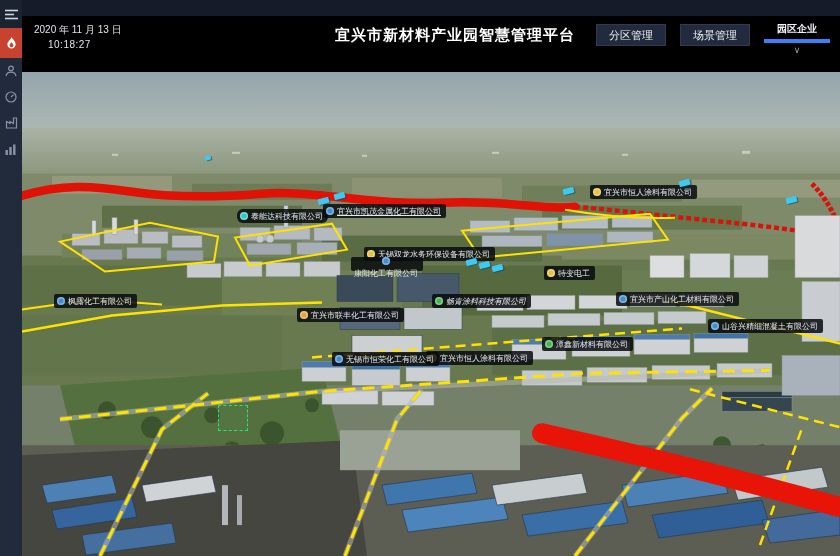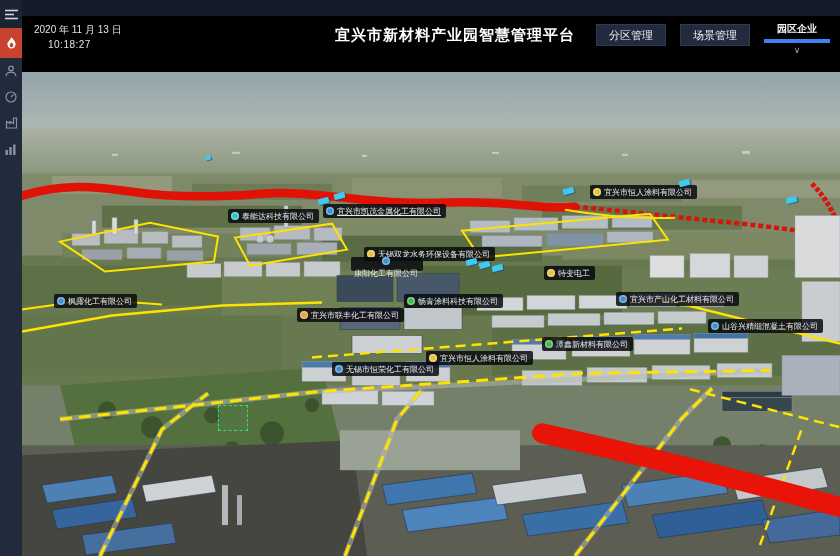--- a/index.html
+++ b/index.html
@@ -327,21 +327,21 @@
         <path stroke-width="3" stroke-dasharray="12 7" d="M553,501 L660,363 L690,333"></path>
         <path stroke-width="2.5" stroke-dasharray="10 6" d="M738,490 L780,373"></path>
         <path stroke-width="2.5" d="M638,243 L818,288"></path>
         <path stroke-width="2.5" stroke-dasharray="10 6" d="M668,334 L818,372"></path>
       </g>
 
       <path d="M520,378 C620,400 720,425 818,452" fill="none" stroke="#e81407" stroke-width="20" stroke-linecap="round"></path>
     </svg>
 
     <div class="labels-layer">
-        <div class="map-label" style="left: 206px; top: 153px;">
+        <div class="map-label" style="left: 215px; top: 153px; border-radius: 6px;">
           <span class="label-icon" style="background: rgb(47, 197, 201);"></span>
           <span>泰能达科技有限公司</span>
         </div>
         <div class="map-label" style="left: 301px; top: 148px; text-decoration: underline;">
           <span class="label-icon" style="background: rgb(63, 143, 210);"></span>
           <span>宜兴市凯茂金属化工有限公司</span>
         </div>
         <div class="map-label" style="left: 568px; top: 129px;">
           <span class="label-icon" style="background: rgb(232, 194, 58);"></span>
           <span>宜兴市恒人涂料有限公司</span>
@@ -355,37 +355,37 @@
           <span>康阳化工有限公司</span>
         </div>
         <div class="map-label" style="left: 522px; top: 210px;">
           <span class="label-icon" style="background: rgb(232, 194, 58);"></span>
           <span>特变电工</span>
         </div>
         <div class="map-label" style="left: 32px; top: 238px;">
           <span class="label-icon" style="background: rgb(63, 143, 210);"></span>
           <span>枫露化工有限公司</span>
         </div>
-        <div class="map-label" style="left: 382px; top: 238px;">
+        <div class="map-label" style="left: 410px; top: 238px; font-style: italic;">
           <span class="label-icon" style="background: rgb(70, 180, 80);"></span>
           <span>畅青涂料科技有限公司</span>
         </div>
         <div class="map-label" style="left: 275px; top: 252px; font-family: Liberation Serif, serif;">
           <span class="label-icon" style="background: rgb(232, 162, 58);"></span>
           <span>宜兴市联丰化工有限公司</span>
         </div>
         <div class="map-label" style="left: 404px; top: 295px;">
           <span class="label-icon" style="background: rgb(232, 194, 58);"></span>
           <span>宜兴市恒人涂料有限公司</span>
         </div>
         <div class="map-label" style="left: 520px; top: 281px;">
           <span class="label-icon" style="background: rgb(70, 180, 80);"></span>
           <span>潭鑫新材料有限公司</span>
         </div>
-        <div class="map-label" style="left: 310px; top: 306px;">
+        <div class="map-label" style="left: 310px; top: 296px;">
           <span class="label-icon" style="background: rgb(63, 143, 210);"></span>
           <span>无锡市恒荣化工有限公司</span>
         </div>
         <div class="map-label" style="left: 594px; top: 236px;">
           <span class="label-icon" style="background: rgb(63, 143, 210);"></span>
           <span>宜兴市产山化工材料有限公司</span>
         </div>
         <div class="map-label" style="left: 686px; top: 263px;">
           <span class="label-icon" style="background: rgb(63, 143, 210);"></span>
           <span>山谷兴精细混凝土有限公司</span>

